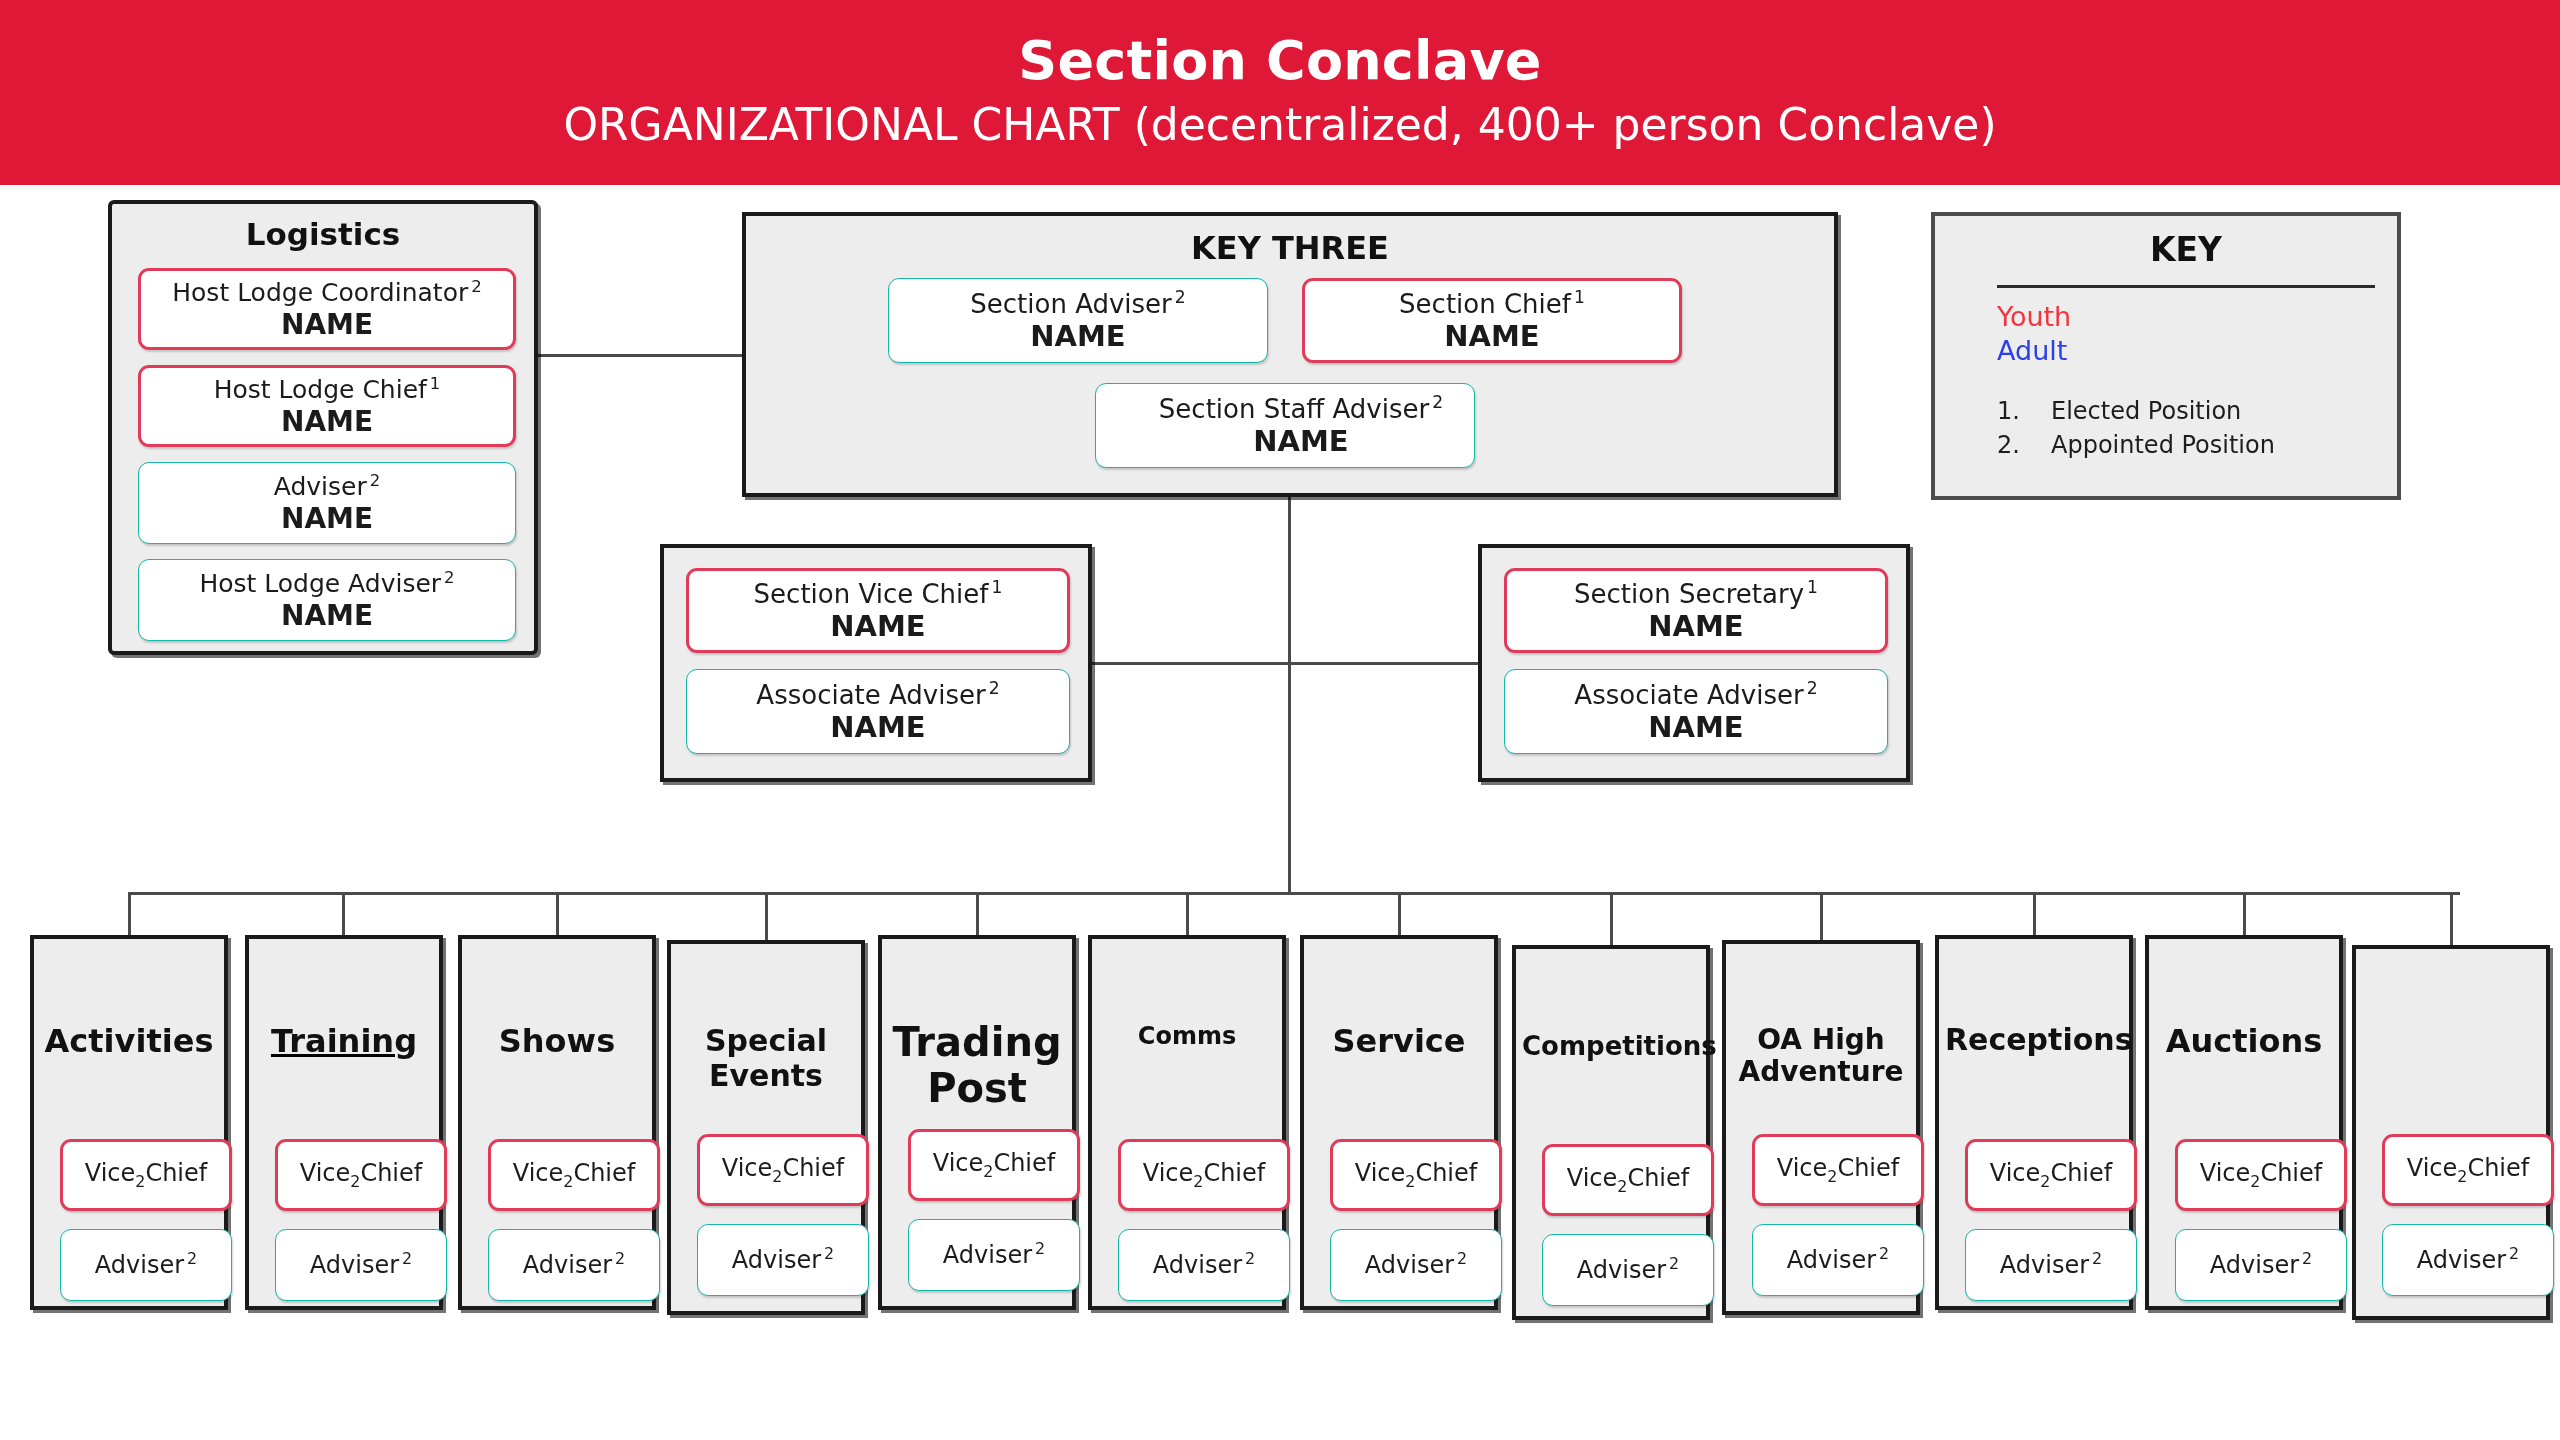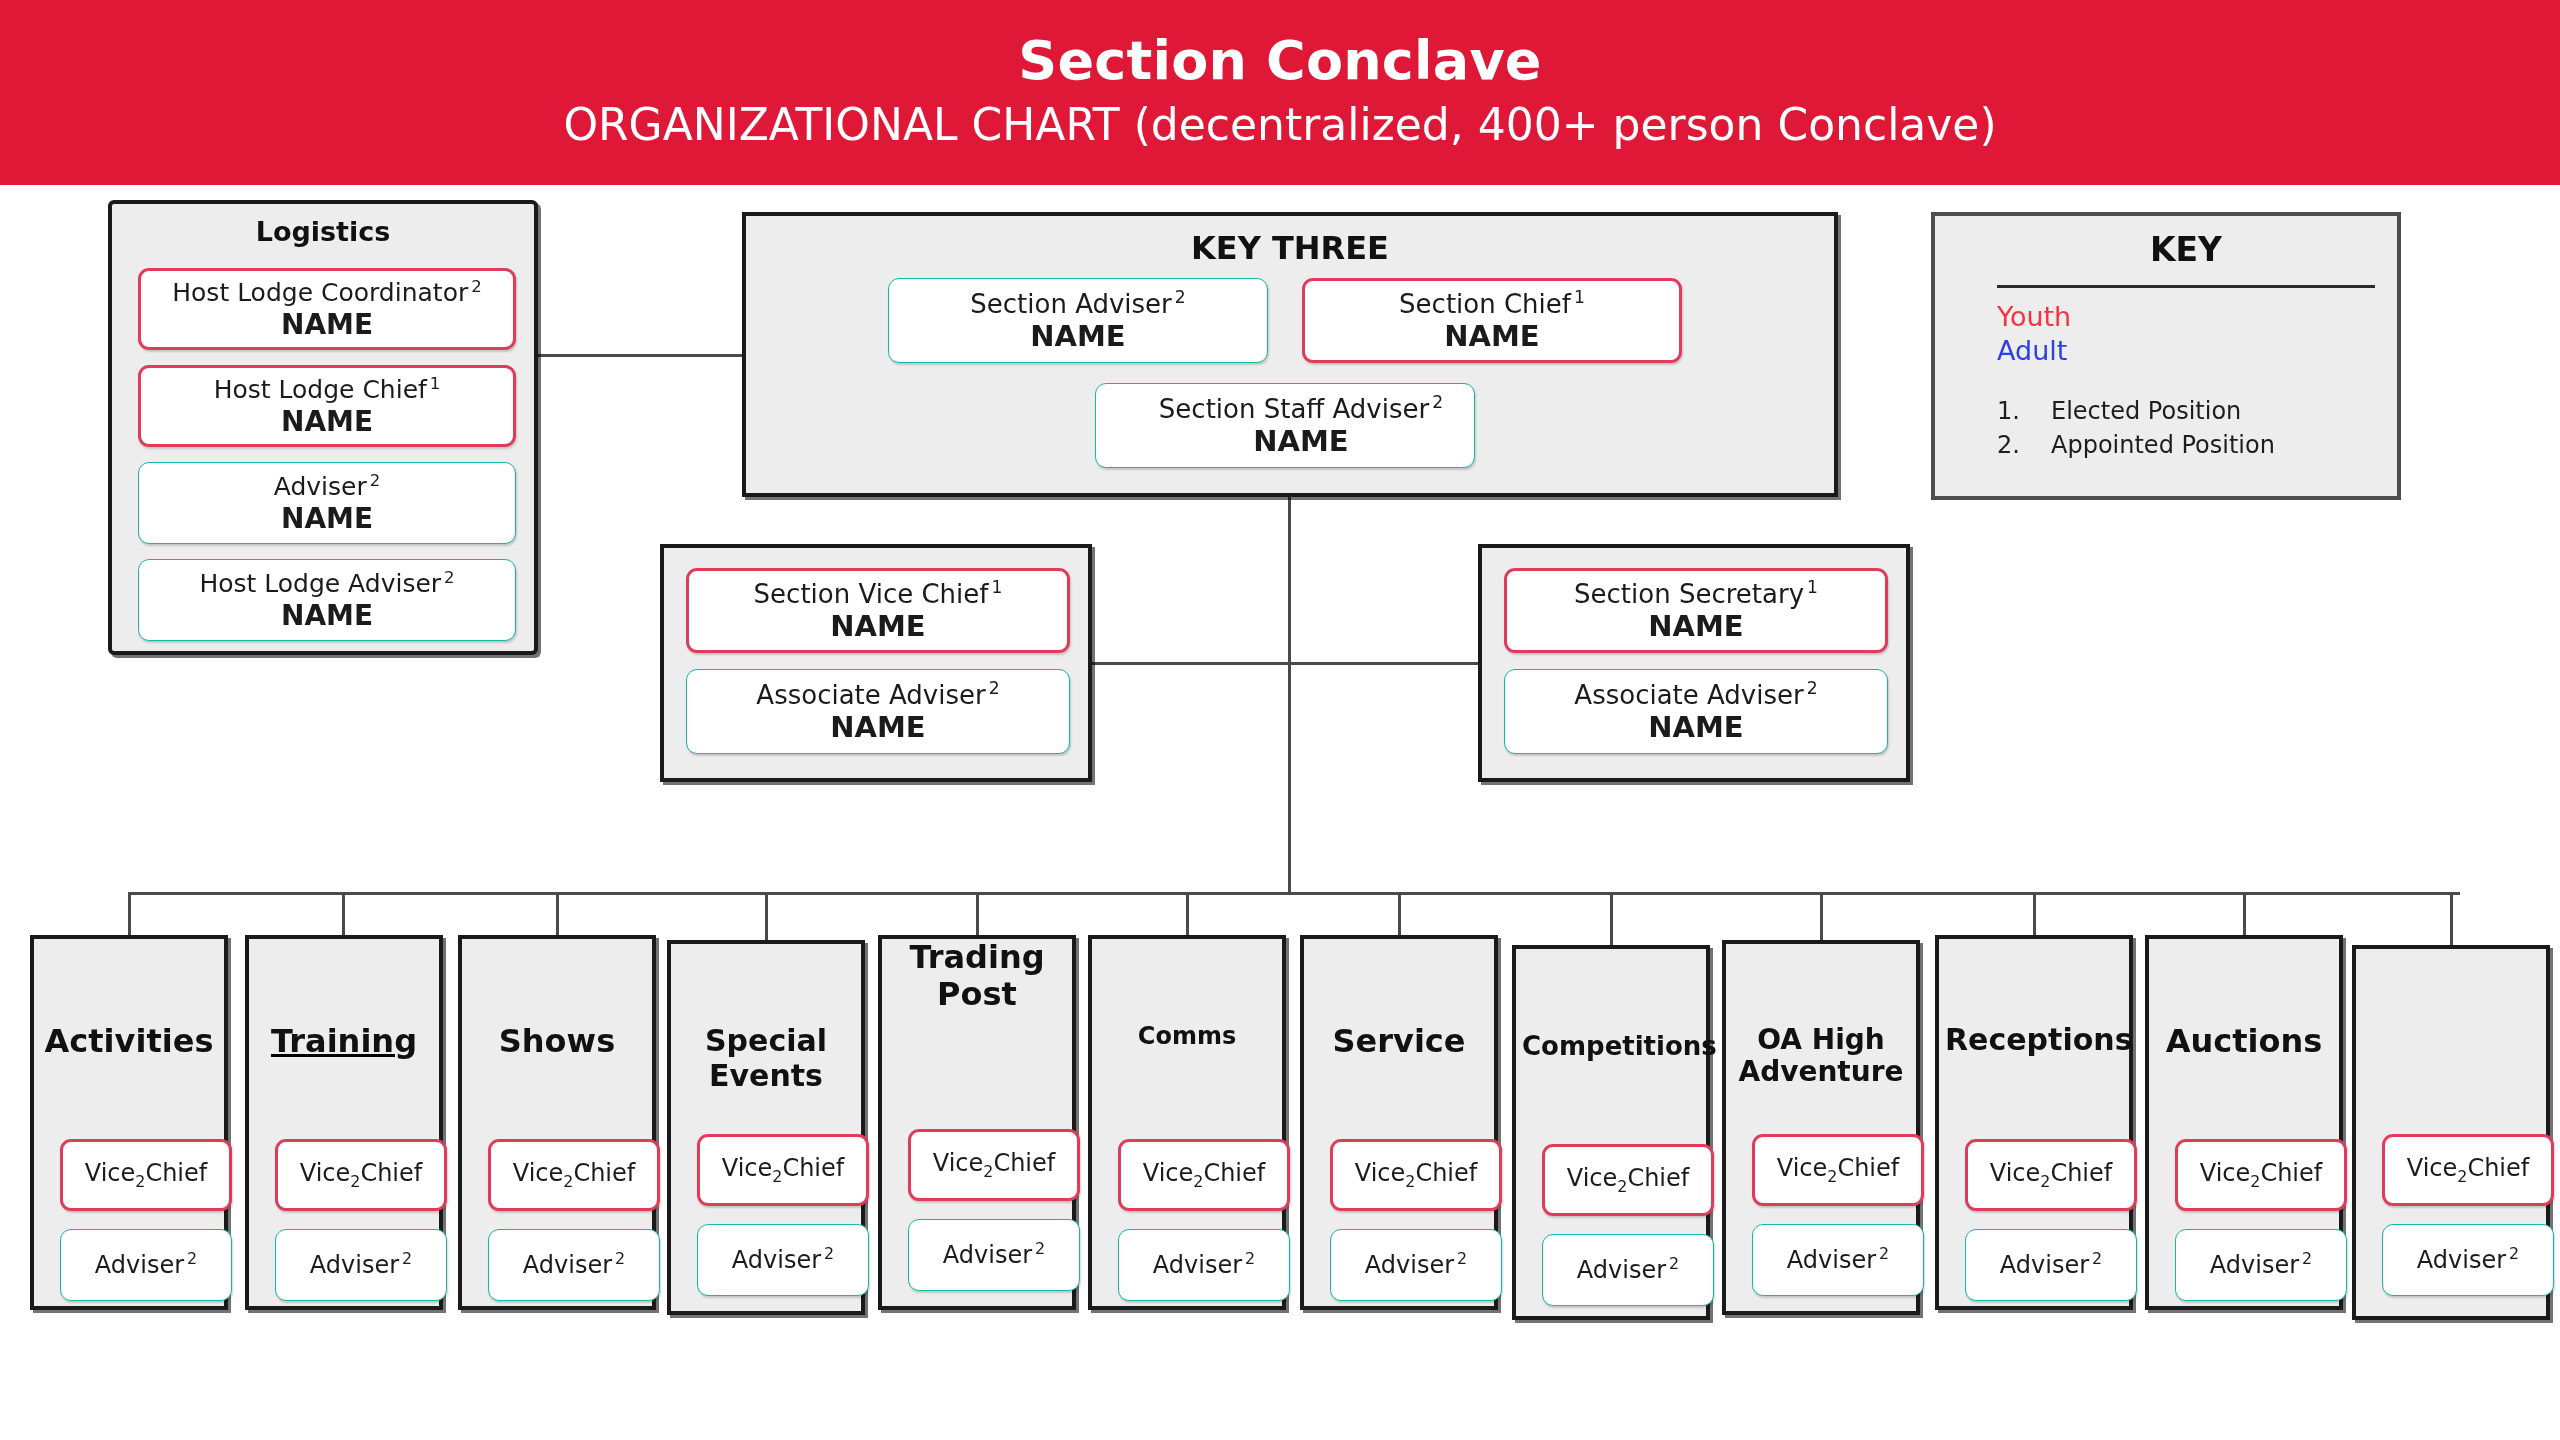--- a/index.html
+++ b/index.html
@@ -116,21 +116,21 @@
   <div class="line v" style="left:976px;  top:892px; height:45px;"></div>
   <div class="line v" style="left:1186px; top:892px; height:45px;"></div>
   <div class="line v" style="left:1398px; top:892px; height:45px;"></div>
   <div class="line v" style="left:1610px; top:892px; height:55px;"></div>
   <div class="line v" style="left:1820px; top:892px; height:50px;"></div>
   <div class="line v" style="left:2033px; top:892px; height:45px;"></div>
   <div class="line v" style="left:2243px; top:892px; height:45px;"></div>
   <div class="line v" style="left:2450px; top:892px; height:55px;"></div>
 
   <div class="panel" style="left:108px; top:200px; width:430px; height:455px; border-radius:6px;">
-    <div class="panel-title" style="font-size:27px; margin-top:13px;">Logistics</div>
+    <div class="panel-title" style="font-size:31px; margin-top:13px;">Logistics</div>
 
     <div class="pill youth" style="position:absolute; left:26px; top:64px; width:378px; height:82px;">
       <div class="role" style="font-size:25px;">
         <span>Host Lodge Coordinator</span><span class="sup">2</span>
       </div>
       <div class="name" style="font-size:28px;">NAME</div>
     </div>
 
     <div class="pill youth" style="position:absolute; left:26px; top:161px; width:378px; height:82px;">
       <div class="role" style="font-size:25px;">
@@ -257,21 +257,21 @@
       <div class="panel col" style="left: 667px; top: 940px; width: 198px; height: 375px;">
         <div class="col-head" style="font-size: 30px; margin-top: 80px;">Special Events</div>
         <div class="pill youth" style="position: absolute; left: 13px; top: 190px; width: 172px; height: 72px;">
           <div class="role" style="font-size:24px;"><span>Vice</span><span class="sub">2</span><span>Chief</span></div>
         </div>
         <div class="pill adult" style="position: absolute; left: 13px; top: 280px; width: 172px; height: 72px;">
           <div class="role" style="font-size:24px;"><span>Adviser</span><span class="sup">2</span></div>
         </div>
       </div>
       <div class="panel col" style="left: 878px; top: 935px; width: 198px; height: 375px;">
-        <div class="col-head" style="font-size: 32px; ">Trading Post</div>
+        <div class="col-head" style="font-size: 40px; margin-top: 80px;">Trading Post</div>
         <div class="pill youth" style="position: absolute; left: 13px; top: 190px; width: 172px; height: 72px;">
           <div class="role" style="font-size:24px;"><span>Vice</span><span class="sub">2</span><span>Chief</span></div>
         </div>
         <div class="pill adult" style="position: absolute; left: 13px; top: 280px; width: 172px; height: 72px;">
           <div class="role" style="font-size:24px;"><span>Adviser</span><span class="sup">2</span></div>
         </div>
       </div>
       <div class="panel col" style="left: 1088px; top: 935px; width: 198px; height: 375px;">
         <div class="col-head" style="font-size: 24px; margin-top: 84px;">Comms</div>
         <div class="pill youth" style="position: absolute; left: 13px; top: 200px; width: 172px; height: 72px;">

